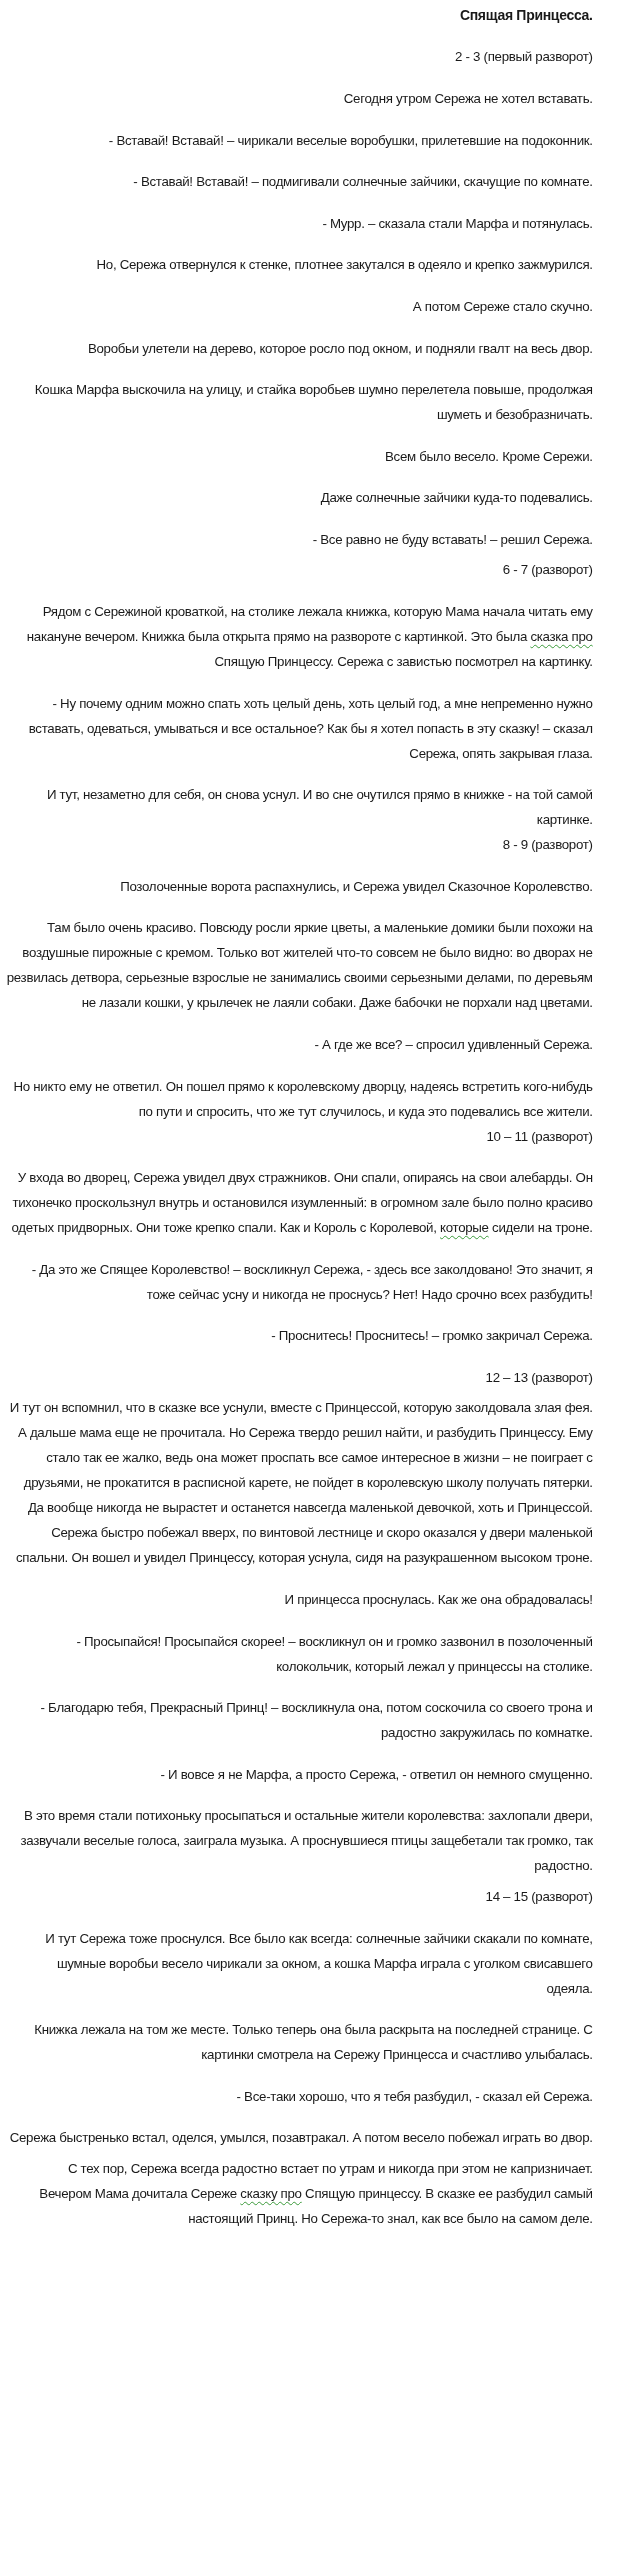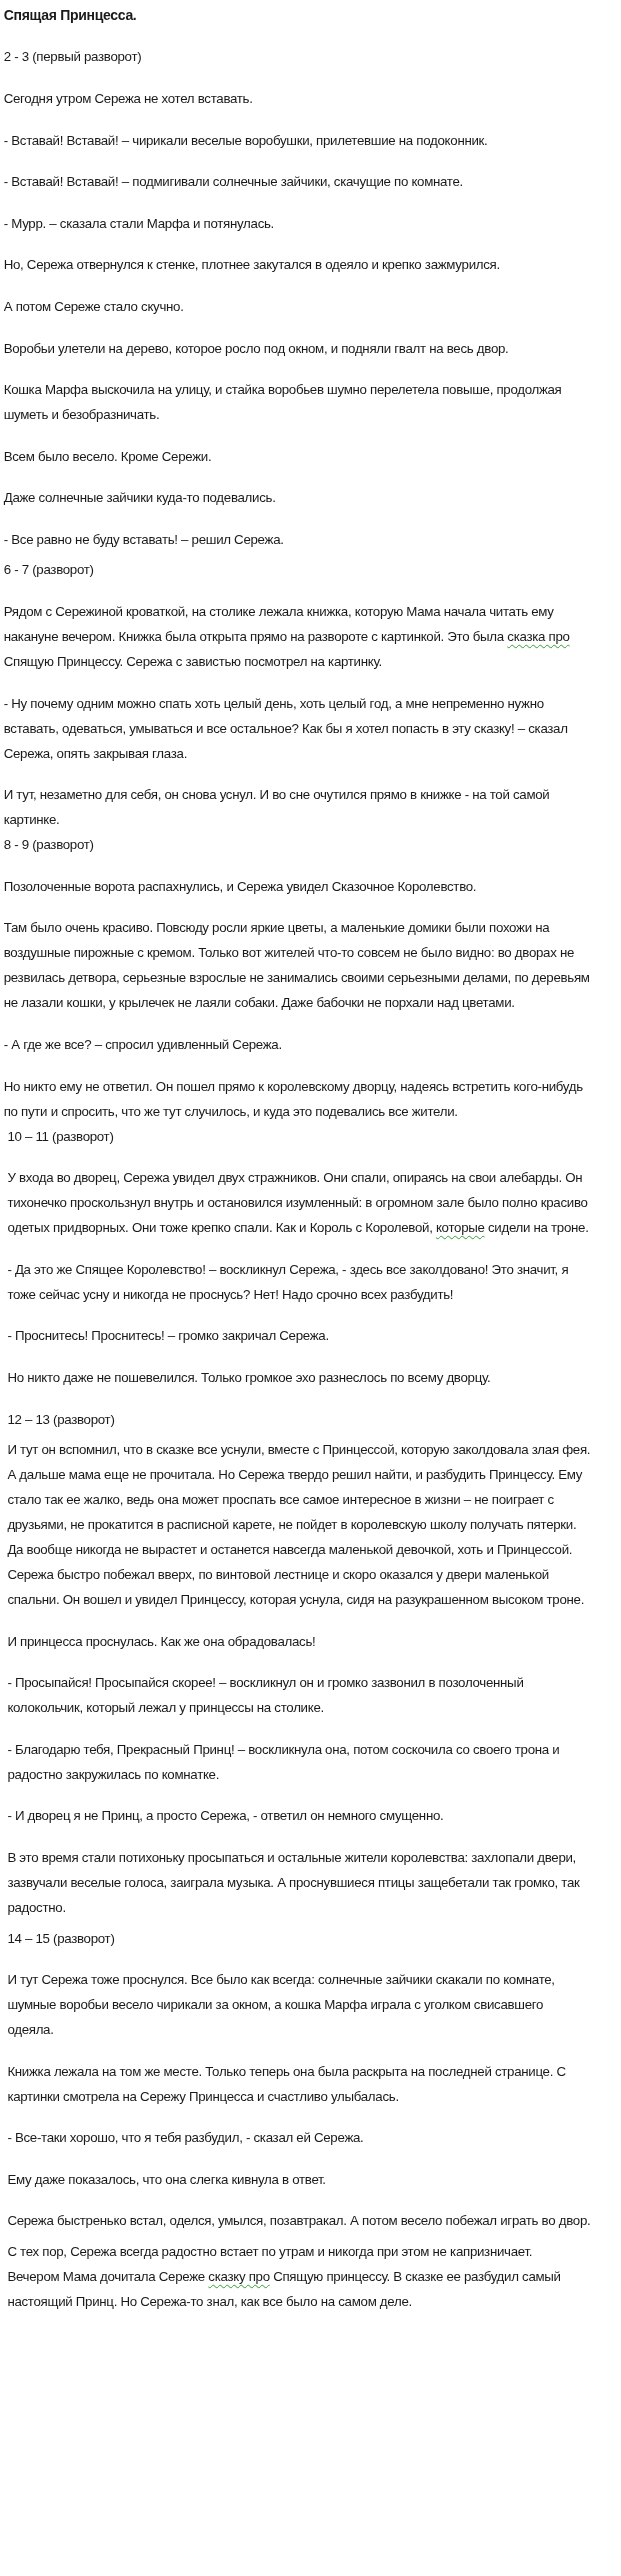--- a/index.html
+++ b/index.html
@@ -1,21 +1,21 @@
 <!DOCTYPE html>
 <html style="font-size:14.7px"><head>
 <meta charset="utf-8">
 <style>
   html, body { margin: 0; padding: 0; background: #ffffff; }
   body {
     width: 621px; height: 2576px; overflow: hidden;
     font-family: "Liberation Sans", sans-serif;
     font-size: 13.3px; color: #1a1a1a;
   }
-  .doc { padding: 2.8px 0 0 3.7px; width: 589px; letter-spacing: -0.3px; }
+  .doc { padding: 2.8px 0 0 3.7px; width: 589px; letter-spacing: -0.3px; text-align: right; }
   .p { margin: 0; line-height: 25px; }
   .gap-l { margin-bottom: 16.6px; }
   .gap-s { margin-bottom: 5.5px; }
   .gap-0 { margin-bottom: 0; }
   .title { font-weight: bold; font-size: 14px; margin-bottom: 16.6px; }
   .ind { padding-left: 3.7px; }
   .spell { text-decoration: underline wavy #3a9a3a; text-decoration-thickness: 0.9px; text-underline-offset: 2.8px; }
 </style>
 </head>
 <body>
@@ -45,33 +45,31 @@
   <p class="p gap-l">8 - 9 (разворот)</p>
   <p class="p gap-l">Позолоченные  ворота распахнулись, и Сережа увидел Сказочное Королевство.</p>
   <p class="p gap-l">Там было очень красиво. Повсюду росли яркие цветы, а маленькие домики были похожи на воздушные пирожные с кремом. Только вот жителей что-то совсем не было видно: во дворах не резвилась детвора, серьезные взрослые не занимались своими серьезными делами, по деревьям не лазали кошки, у крылечек не  лаяли собаки. Даже бабочки не порхали над цветами.</p>
   <p class="p gap-l">- А где же все? – спросил удивленный Сережа.</p>
   <p class="p gap-0">Но никто ему не ответил. Он пошел прямо к королевскому дворцу, надеясь встретить кого-нибудь по пути и спросить, что же тут случилось, и куда это подевались все жители.</p>
 
   <p class="p gap-l ind">10 – 11 (разворот)</p>
   <p class="p gap-l ind"><span>У входа во дворец, Сережа увидел двух стражников. Они спали, опираясь на свои алебарды. Он тихонечко проскользнул внутрь  и остановился изумленный: в огромном зале было полно красиво одетых придворных. Они тоже крепко спали. Как и Король с Королевой, </span><span class="spell">которые</span><span> сидели на троне.</span></p>
   <p class="p gap-l ind">- Да это же Спящее Королевство! – воскликнул Сережа, - здесь все заколдовано! Это значит, я тоже сейчас усну и никогда не проснусь? Нет! Надо срочно всех разбудить!</p>
   <p class="p gap-l ind">- Проснитесь! Проснитесь! – громко закричал Сережа.</p>
-  <p class="p gap-l ind">Но никто даже не пошевелился. Только громкое эхо разнеслось по всему дворцу.</p>
 
   <p class="p gap-s ind">12 – 13 (разворот)</p>
   <p class="p gap-0 ind">И тут он вспомнил, что в сказке все уснули, вместе с Принцессой, которую заколдовала злая фея. А дальше мама еще не прочитала. Но Сережа твердо решил найти, и разбудить Принцессу. Ему стало так ее жалко,  ведь она может проспать все самое интересное в жизни – не поиграет с друзьями, не прокатится в расписной карете, не пойдет в королевскую школу получать пятерки. Да вообще никогда не вырастет и останется навсегда маленькой девочкой, хоть и Принцессой.</p>
   <p class="p gap-l ind">Сережа быстро побежал вверх, по винтовой лестнице и скоро оказался у двери маленькой спальни. Он вошел и увидел Принцессу, которая уснула, сидя на разукрашенном высоком троне.</p>
   <p class="p gap-l ind">И принцесса проснулась. Как же она обрадовалась!</p>
   <p class="p gap-l ind">- Просыпайся! Просыпайся скорее! – воскликнул он и громко зазвонил в позолоченный колокольчик, который лежал у принцессы на столике.</p>
   <p class="p gap-l ind">-  Благодарю тебя, Прекрасный Принц! – воскликнула она, потом соскочила со своего трона и радостно закружилась по комнатке.</p>
-  <p class="p gap-l ind">- И дворец я не Принц, а просто Сережа, - ответил он немного смущенно.</p>
+  <p class="p gap-l ind">- И вовсе я не Марфа, а просто Сережа, - ответил он немного смущенно.</p>
   <p class="p gap-s ind">В это время стали потихоньку просыпаться и остальные жители королевства: захлопали двери, зазвучали веселые голоса, заиграла музыка. А проснувшиеся птицы защебетали так громко, так радостно.</p>
 
   <p class="p gap-l ind">14 – 15 (разворот)</p>
   <p class="p gap-l ind">И тут Сережа тоже проснулся. Все было как всегда: солнечные зайчики скакали по комнате, шумные воробьи весело чирикали за окном, а кошка Марфа играла с уголком свисавшего одеяла.</p>
   <p class="p gap-l ind">Книжка лежала на том же месте. Только теперь она была раскрыта на последней странице. С картинки смотрела на Сережу Принцесса и счастливо улыбалась.</p>
   <p class="p gap-l ind">- Все-таки хорошо, что я тебя разбудил, - сказал ей Сережа.</p>
-  <p class="p gap-l ind">Ему даже показалось, что она слегка кивнула в ответ.</p>
   <p class="p gap-s ind">Сережа быстренько встал, оделся, умылся, позавтракал. А потом весело побежал играть во двор.</p>
   <p class="p gap-0 ind">С тех пор, Сережа  всегда радостно встает по утрам и никогда при этом не капризничает.</p>
   <p class="p gap-l ind"><span>Вечером Мама дочитала Сереже </span><span class="spell">сказку про</span><span> Спящую принцессу. В сказке ее разбудил самый настоящий Принц. Но Сережа-то знал, как все было на самом деле.</span></p>
 </div>
 
 
 </body></html>

